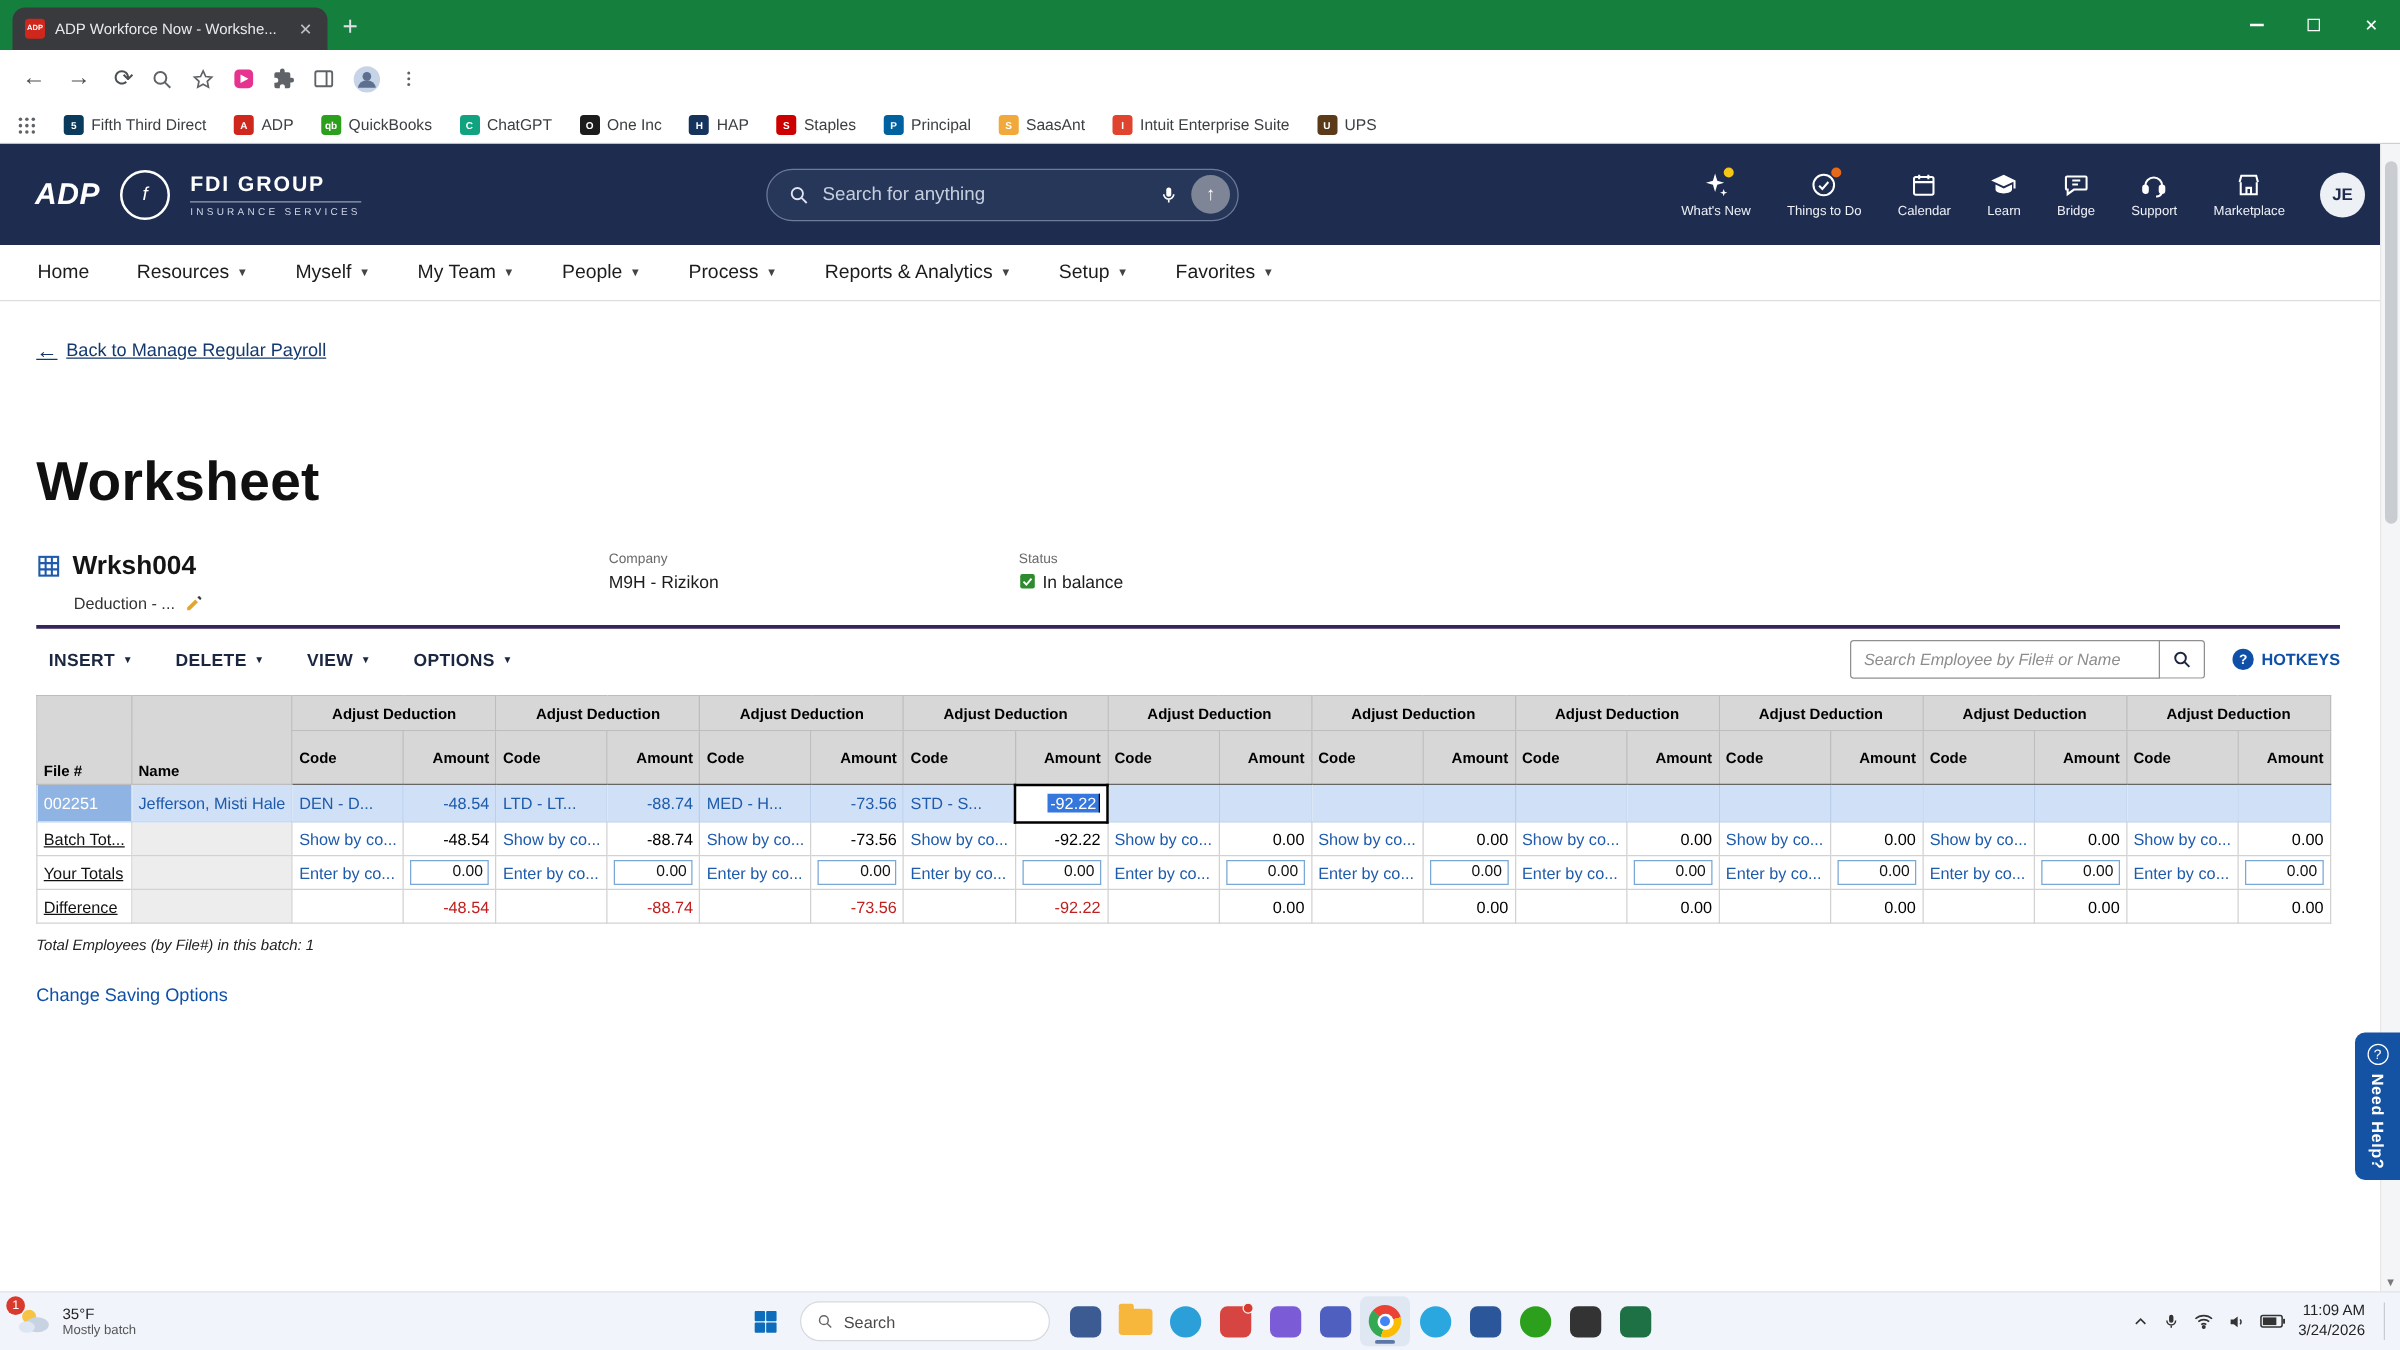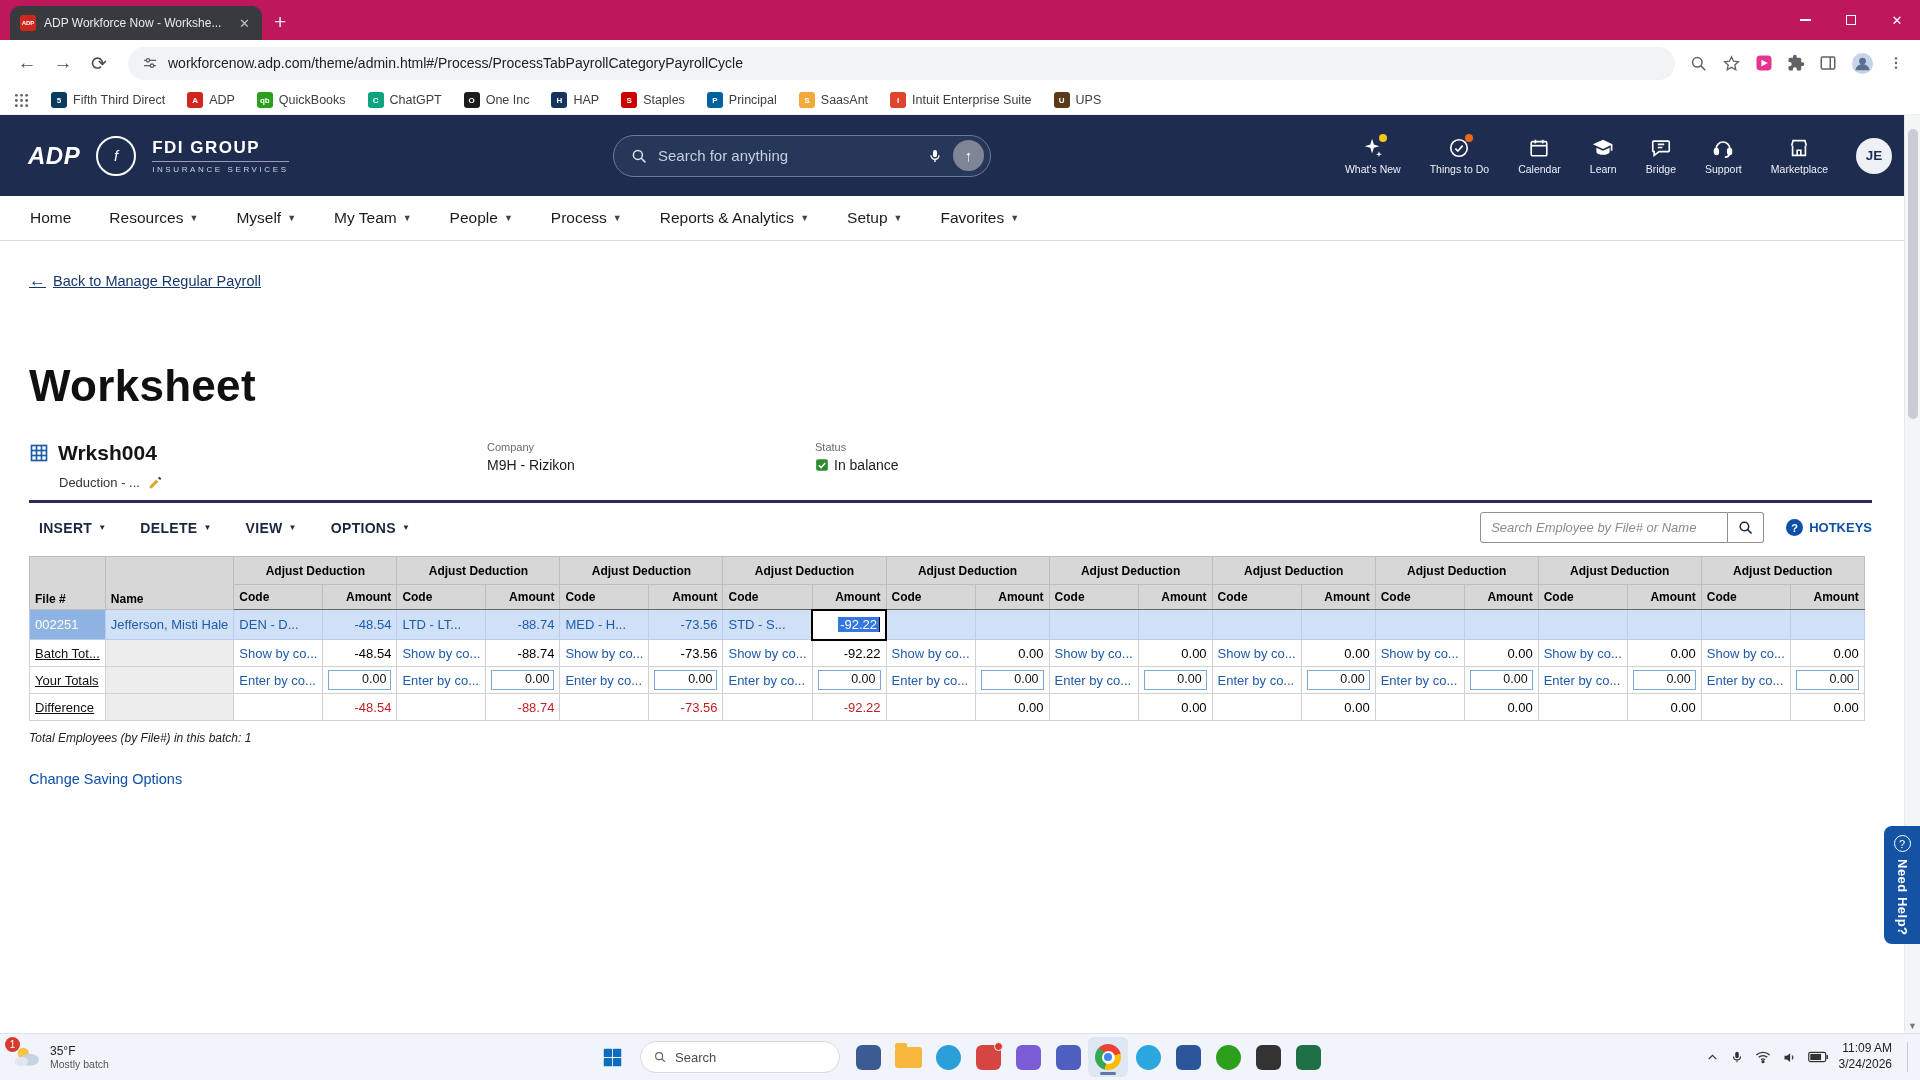--- a/index.html
+++ b/index.html
@@ -1,21 +1,21 @@
 <!DOCTYPE html>
 <html><head>
 <meta charset="utf-8">
 <style>
 * { box-sizing:border-box; margin:0; padding:0; }
 html,body { background:#3a3a3a; }
 body { font-family:"Liberation Sans", sans-serif; }
 .screen { width:1920px; height:1080px; position:relative; background:#fff; overflow:hidden; margin:0 auto; }
 
 
-.tabstrip { height:40px; background:#be185d; display:flex; align-items:flex-end; padding-left:10px; position:relative; }
+.tabstrip { height:40px; background:#15803d; display:flex; align-items:flex-end; padding-left:10px; position:relative; }
 .tab { width:252px; height:34px; background:#383a3e; border-radius:10px 10px 0 0; display:flex; align-items:center; gap:8px; padding:0 10px; color:#e8eaed; font-size:12px; }
 .tab-fav { width:16px; height:16px; border-radius:3px; background:#d0271d; color:#fff; font-size:6px; font-weight:bold; display:flex; align-items:center; justify-content:center; flex:none; }
 .tab-title { flex:1; white-space:nowrap; overflow:hidden; }
 .tab-close { color:#bdc1c6; font-size:13px; padding:0 2px; }
 .newtab { color:#dfe1e5; font-size:21px; margin:0 0 8px 12px; line-height:1; }
 .wincontrols { position:absolute; right:0; top:0; height:40px; display:flex; }
 .wincontrols .wc { width:46px; display:flex; align-items:center; justify-content:center; color:#fff; font-size:13px; }
 .glyph-min { width:11px; height:1.5px; background:#fff; display:block; }
 .glyph-max { width:10px; height:10px; border:1.2px solid #fff; display:block; }
 
@@ -78,21 +78,21 @@
 .emp-search { width:248px; height:31px; border:1px solid #8f8f8f; border-radius:3px 0 0 3px; padding:0 10px; font-size:13px; font-family:"Liberation Sans",sans-serif; color:#333; }
 .emp-search::placeholder { font-style:italic; color:#8c8c8c; }
 .searchbtn { width:36px; height:31px; background:#fff; border:1px solid #8f8f8f; border-left:none; border-radius:0 3px 3px 0; display:flex; align-items:center; justify-content:center; cursor:pointer; }
 .hotkeys { margin-left:22px; display:flex; align-items:center; gap:6px; color:#0e4fa8; font-size:13px; font-weight:bold; cursor:pointer; }
 .qmark { width:17px; height:17px; border-radius:50%; background:#0e4fa8; color:#fff; font-size:11px; display:flex; align-items:center; justify-content:center; }
 
 
 .wtable { border-collapse:collapse; table-layout:fixed; margin-top:6px; border:1px solid #bdbdbd; }
 .wtable th { background:#d7d7d7; border:1px solid #bdbdbd; font-size:12px; color:#000; padding:3px 5px; }
 .wtable thead tr:first-child th { height:28px; }
-.wtable thead tr:last-child th { height:25px; border-bottom:1.5px solid #666;margin-left:39px; }
+.wtable thead tr:last-child th { height:43px; border-bottom:1.5px solid #666;margin-left:39px; }
 .th-group { text-align:center; font-size:12.5px; }
 .th-left { vertical-align:bottom; text-align:left; }
 .th-code { text-align:left; }
 .th-amount { text-align:right; }
 .wtable td { border:1px solid #d2d2d2; font-size:13px; padding:2px 5px; height:27px; overflow:hidden; white-space:nowrap; }
 .row-emp td { background:#cfe0f7; color:#1f5bab; border-color:#b9cfeb; height:30px; }
 .row-emp .td-file { background:#8fb4e3; color:#fff; }
 .td-amt { text-align:right; }
 .td-code { text-align:left; }
 .cell-active { background:#fff !important; border:2px solid #000 !important; padding:1px 3px; text-align:right; }
@@ -165,31 +165,20 @@
           <span class="glyph-max"></span>
         </span>
       <span class="wc">✕</span>
     </div>
   </div>
 
   <div class="btoolbar">
     <span class="nav-ic">←</span>
     <span class="nav-ic">→</span>
     <span class="nav-ic">⟳</span>
-    <div class="urlpill">
-      <span class="btbi">
-          <svg width="16" height="16" viewBox="0 0 24 24" fill="none" stroke="#5f6368" stroke-width="2">
-            <line x1="3" y1="8" x2="21" y2="8"></line>
-            <circle cx="9" cy="8" r="2.5" fill="#f1f3f4"></circle>
-            <line x1="3" y1="16" x2="21" y2="16"></line>
-            <circle cx="15" cy="16" r="2.5" fill="#f1f3f4"></circle>
-          </svg>
-        </span>
-      <span class="url">workforcenow.adp.com/theme/admin.html#/Process/ProcessTabPayrollCategoryPayrollCycle</span>
-    </div>
     <div class="btb-icons" id="btb-icons">
         <span class="btbi">
           <svg width="19" height="19" viewBox="0 0 24 24" fill="none" stroke="#5f6368" stroke-width="2">
             <circle cx="10.5" cy="10.5" r="6"></circle>
             <line x1="15" y1="15" x2="20.5" y2="20.5"></line>
           </svg>
         </span>
         <span class="btbi">
           <svg width="19" height="19" viewBox="0 0 24 24" fill="none" stroke="#5f6368" stroke-width="1.7">
             <path d="M12 3.5l2.6 5.6 6.1.7-4.5 4.1 1.2 6-5.4-3-5.4 3 1.2-6-4.5-4.1 6.1-.7z"></path>

